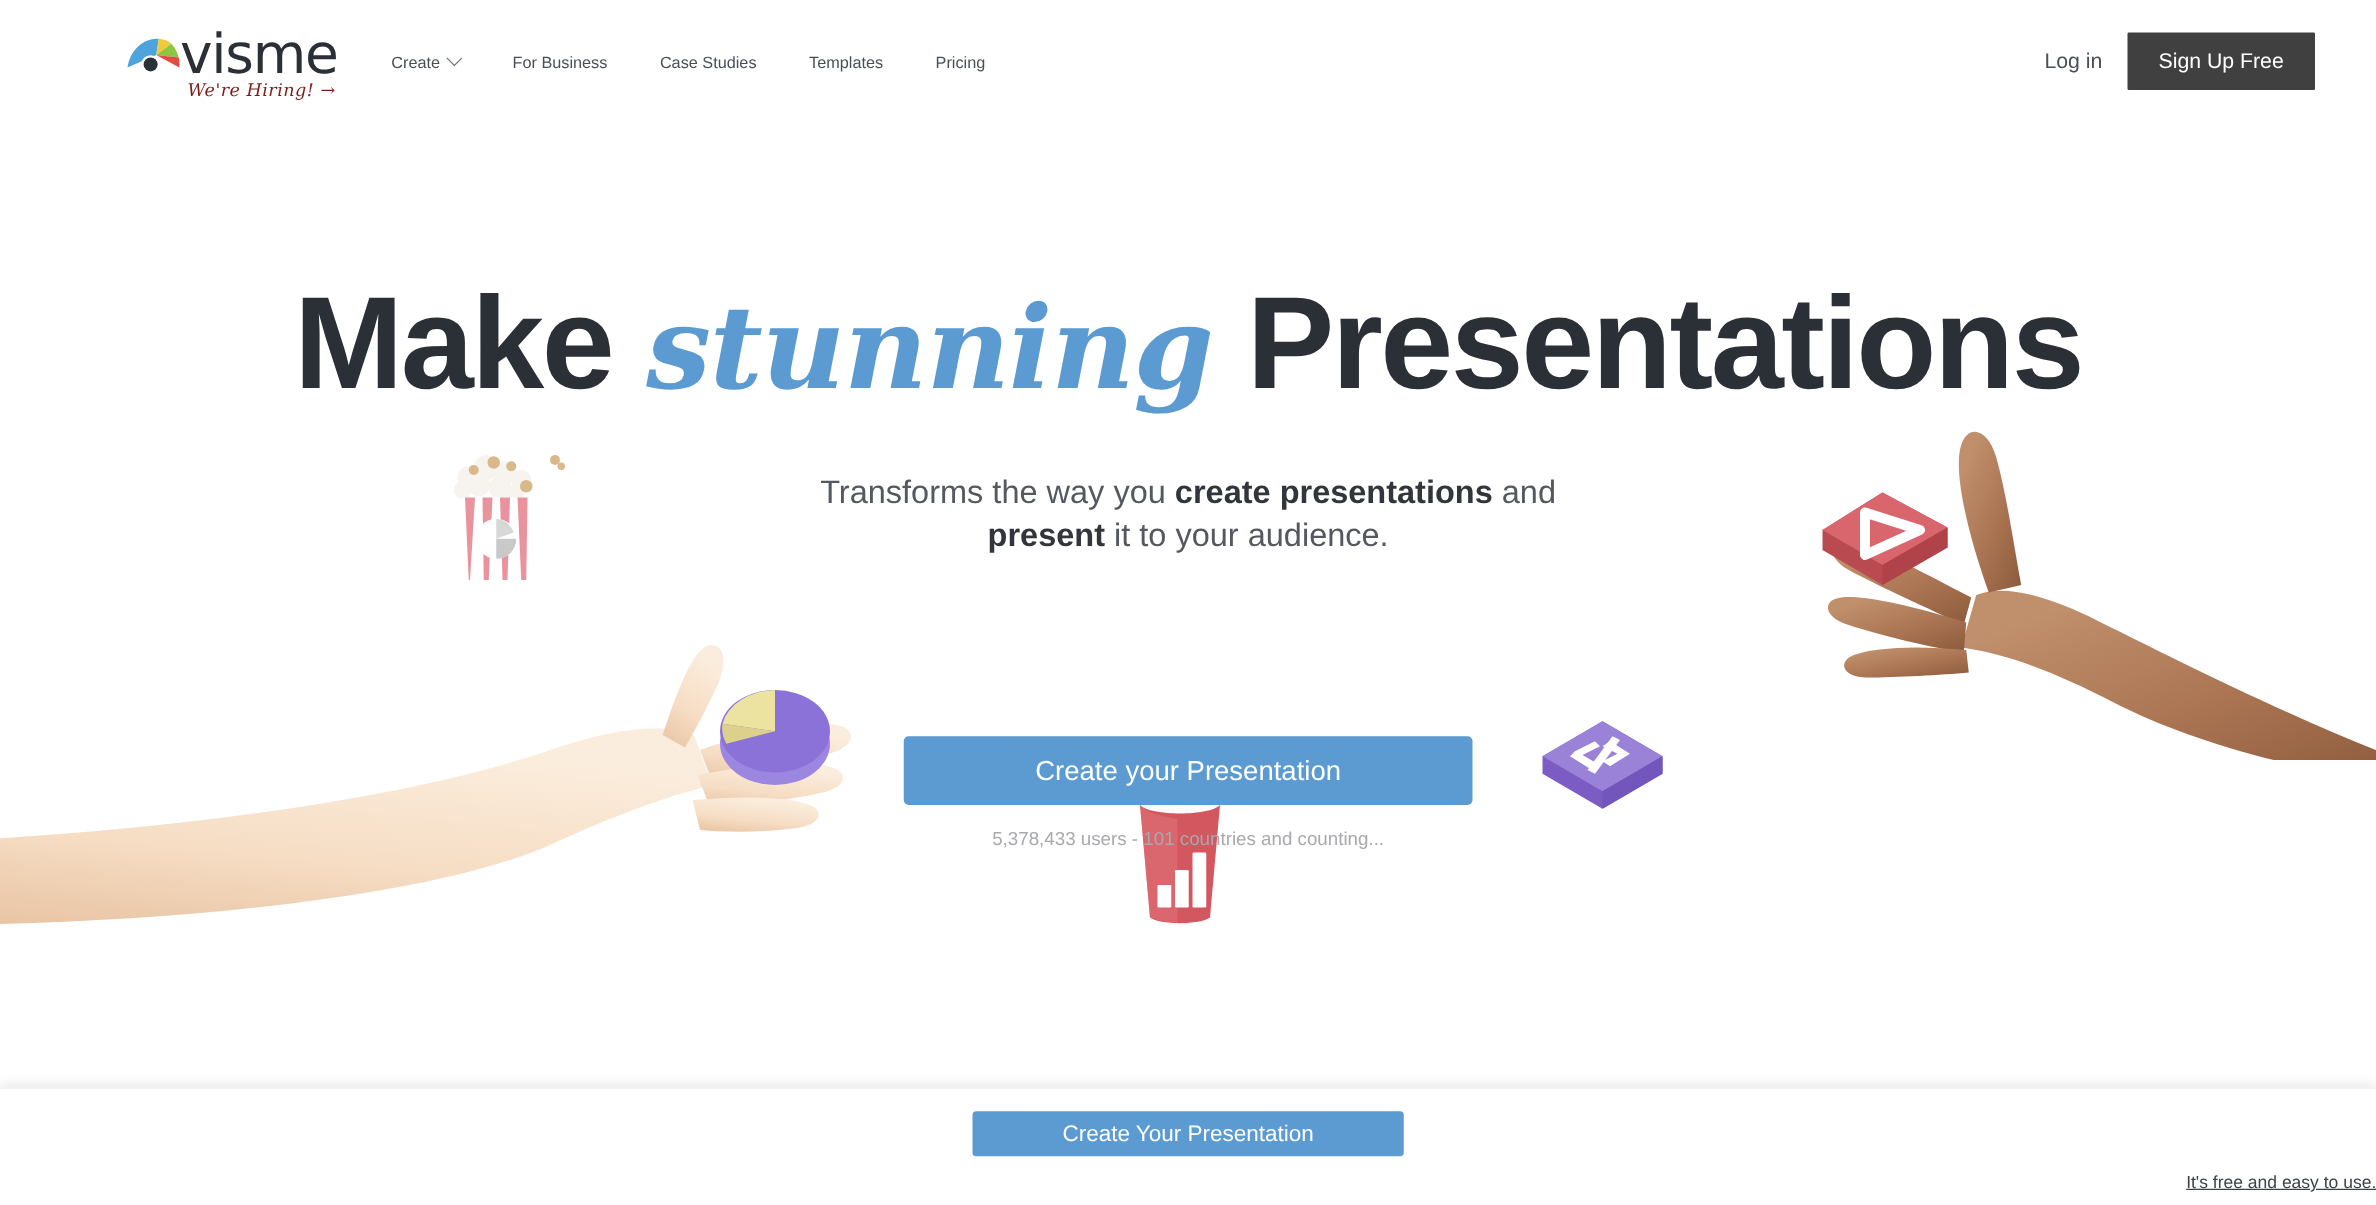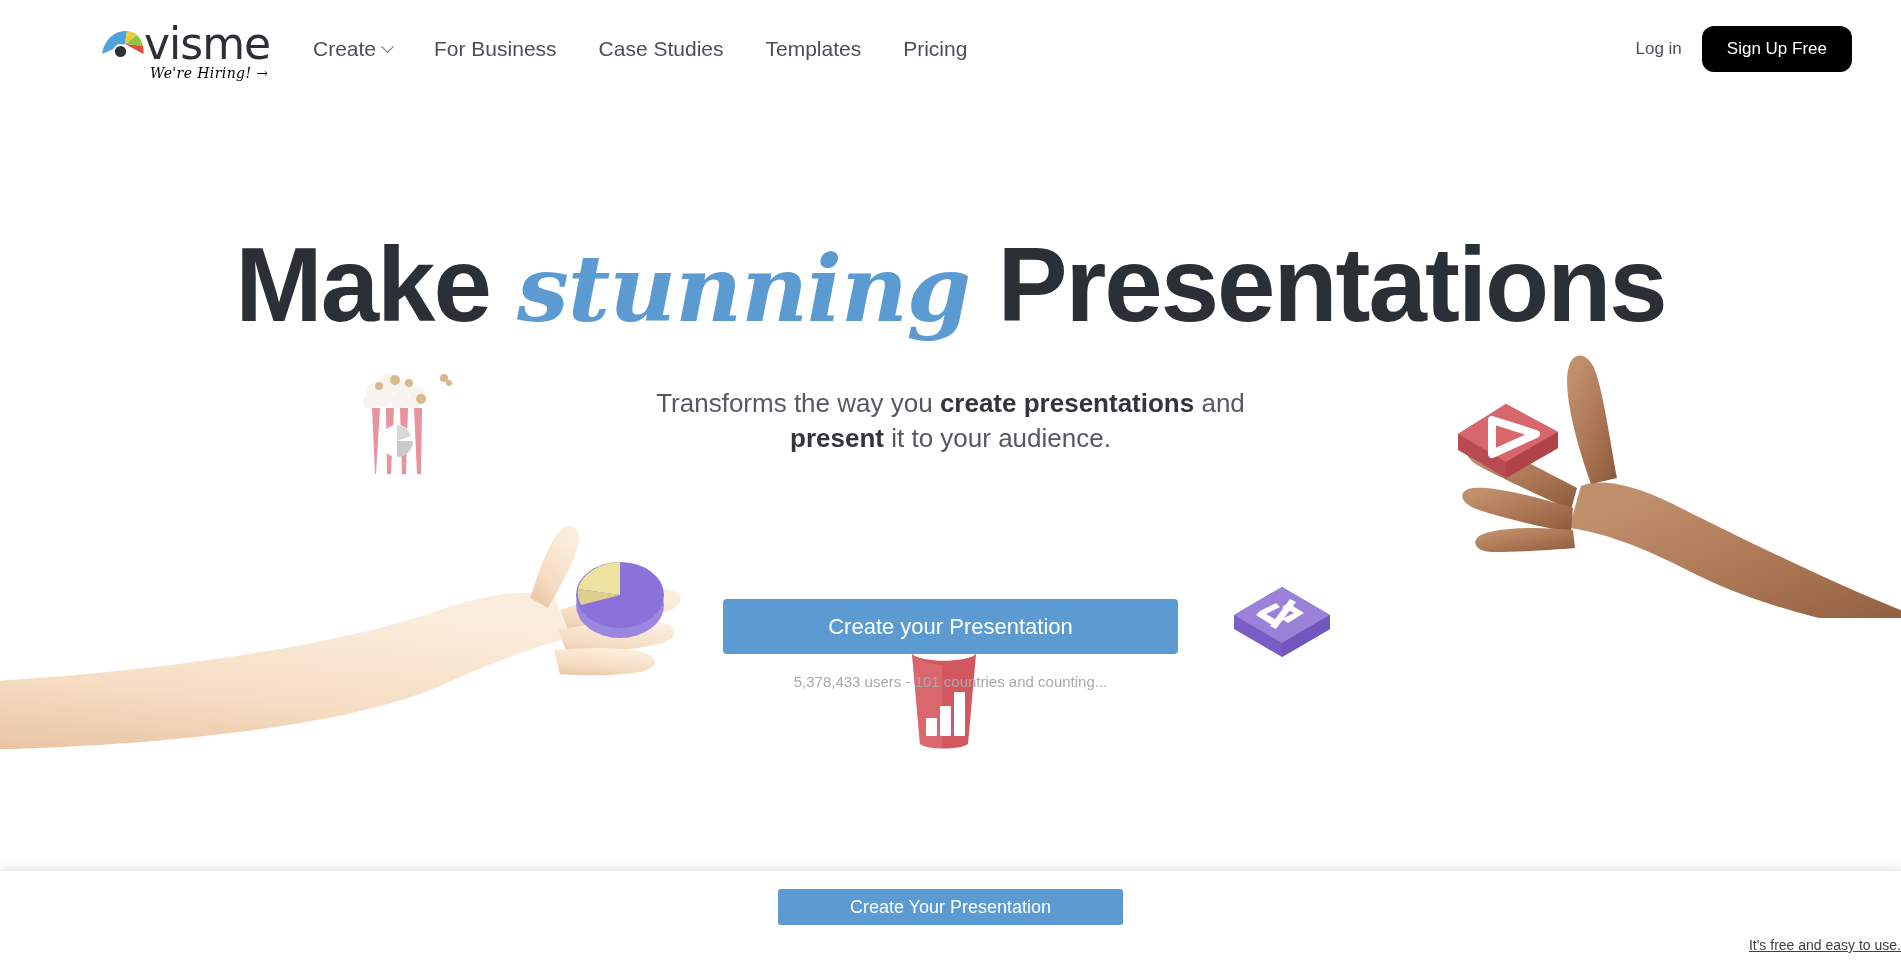--- a/index.html
+++ b/index.html
@@ -24,56 +24,56 @@
   }
   .logo-mark { position:absolute; left:0; top:5px; width:46px; height:34px; }
   .logo-word {
     position:absolute; left:44px; top:0px;
     font-size:44px; font-weight:400; letter-spacing:-1px;
     color:#2b2f36; font-family:"DejaVu Sans", sans-serif;
     line-height:44px;
   }
   .logo-tag {
     position:absolute; left:50px; top:43px;
-    font-size:14px; font-style:italic; color:#000000;
+    font-size:14px; font-style:italic; color:#7f1d1d;
     font-family:"DejaVu Serif", serif; white-space:nowrap;
     letter-spacing:0.4px;
   }
 
   .nav {
     position:absolute; left:292px; top:0; height:98px;
     display:flex; align-items:center; gap:0px;
   }
   .nav-item {
     display:flex; align-items:center; gap:7px;
-    font-size:21px; color:#4a4f57; padding:0 21px;
+    font-size:13px; color:#4a4f57; padding:0 21px;
     height:98px; cursor:pointer; white-space:nowrap;
   }
   .chev {
     width:9px; height:9px; display:inline-block;
     border-right:1.6px solid #6e7379; border-bottom:1.6px solid #6e7379;
     transform:rotate(45deg) translate(-2px,-2px);
   }
 
   .header-right {
     position:absolute; right:49px; top:0; height:98px;
     display:flex; align-items:center; gap:20px;
   }
   .login-link {
     font-size:17px; color:#4a4f57; cursor:pointer; white-space:nowrap;
   }
   .signup-btn {
-    background:#000000; color:#ffffff; font-size:17px;
-    padding:13px 25px; border-radius:12px; border:none;
+    background:#404040; color:#ffffff; font-size:17px;
+    padding:13px 25px; border-radius:1px; border:none;
     cursor:pointer; white-space:nowrap;
     font-family:"Liberation Sans", sans-serif;
   }
 
   
-  .hero { position:absolute; top:108px; left:0; width:1901px; height:772px; overflow:hidden; }
+  .hero { position:absolute; top:98px; left:0; width:1901px; height:772px; overflow:hidden; }
 
   .headline {
     position:absolute; top:122px; left:0; width:1901px;
     text-align:center; white-space:nowrap;
     font-size:105px; font-weight:bold; color:#2b2f36;
     letter-spacing:-2px; line-height:110px; z-index:20;
   }
   .headline .script {
     font-family:"DejaVu Serif", serif;
     font-style:italic; font-weight:bold;

